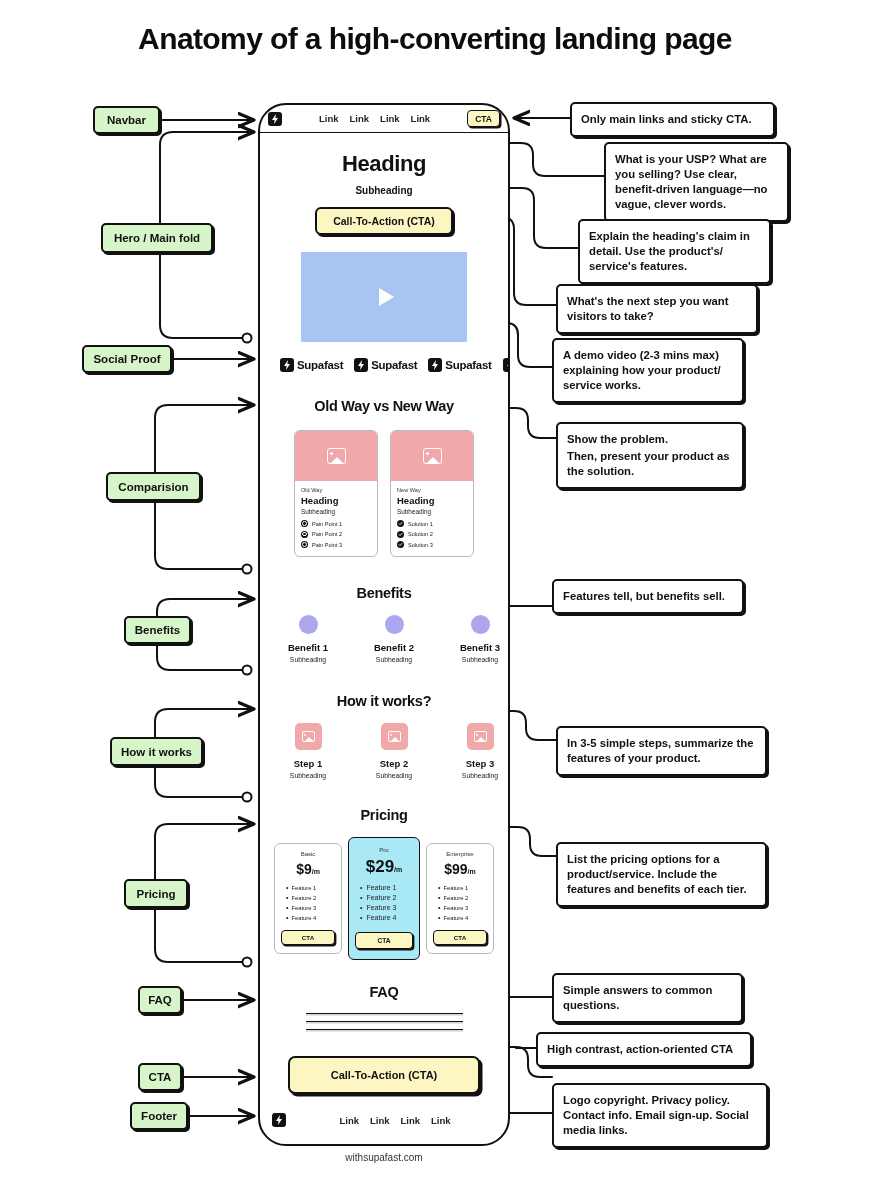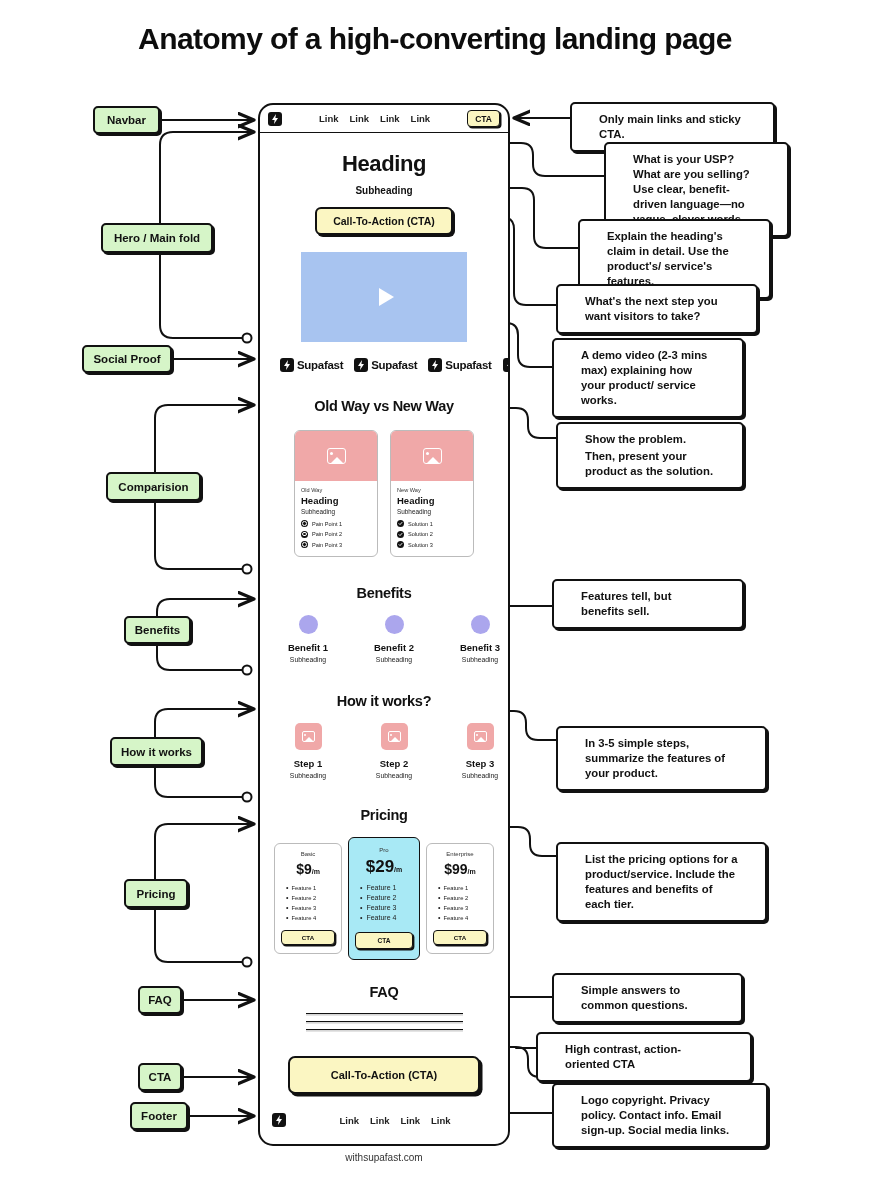--- a/index.html
+++ b/index.html
@@ -33,36 +33,36 @@
   }
 
   
   .note {
     position: absolute;
     background: #fff;
     border: 2px solid #111;
     border-radius: 5px;
     box-shadow: 2px 2px 0 #111;
     font-size: 11.3px; font-weight: bold; line-height: 1.32;
-    padding: 8px 27px;
+    padding: 8px 9px;
     color: #111;
     z-index: 5;
   }
   .note p + p { margin-top: 2px; }
 
   
   #wires { position: absolute; inset: 0; width: 870px; height: 1200px; z-index: 2; pointer-events: none; }
 
   
   .phone {
     position: absolute; left: 258px; top: 103px;
     width: 252px; height: 1043px;
     background: #fff;
     border: 2.5px solid #111;
-    border-radius: 15px;
+    border-radius: 28px;
     z-index: 3;
     overflow: hidden;
   }
   .site-caption {
     position: absolute; top: 1152px; left: 258px; width: 252px;
     text-align: center; font-size: 10px; color: #333;
     z-index: 4;
   }
 
   

